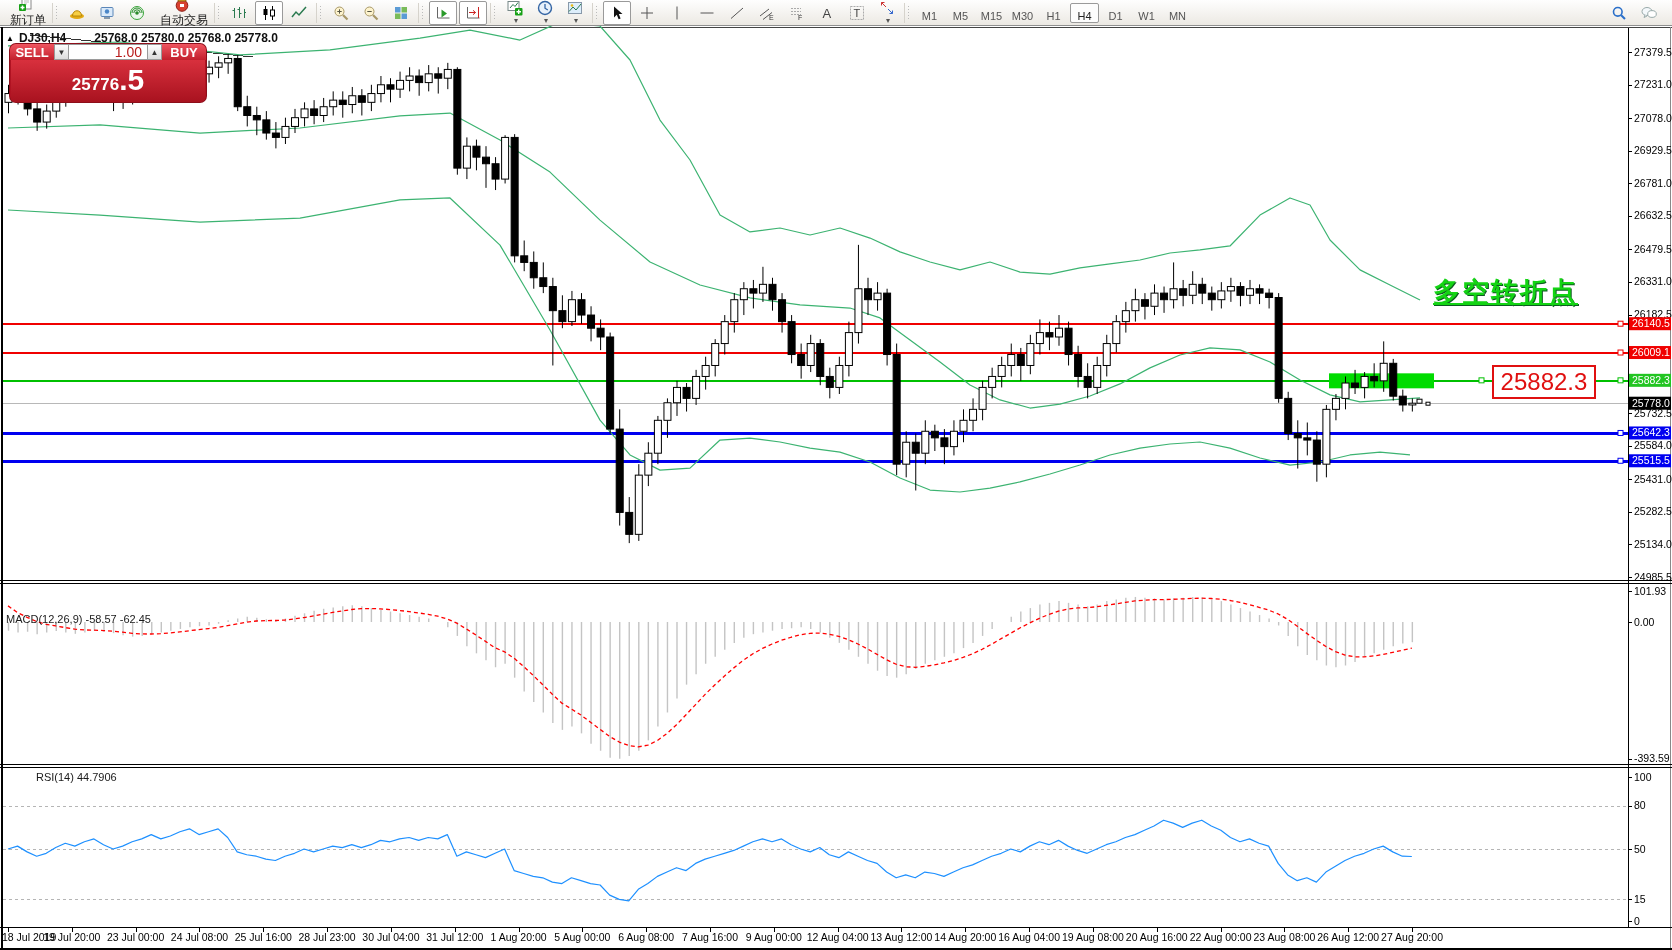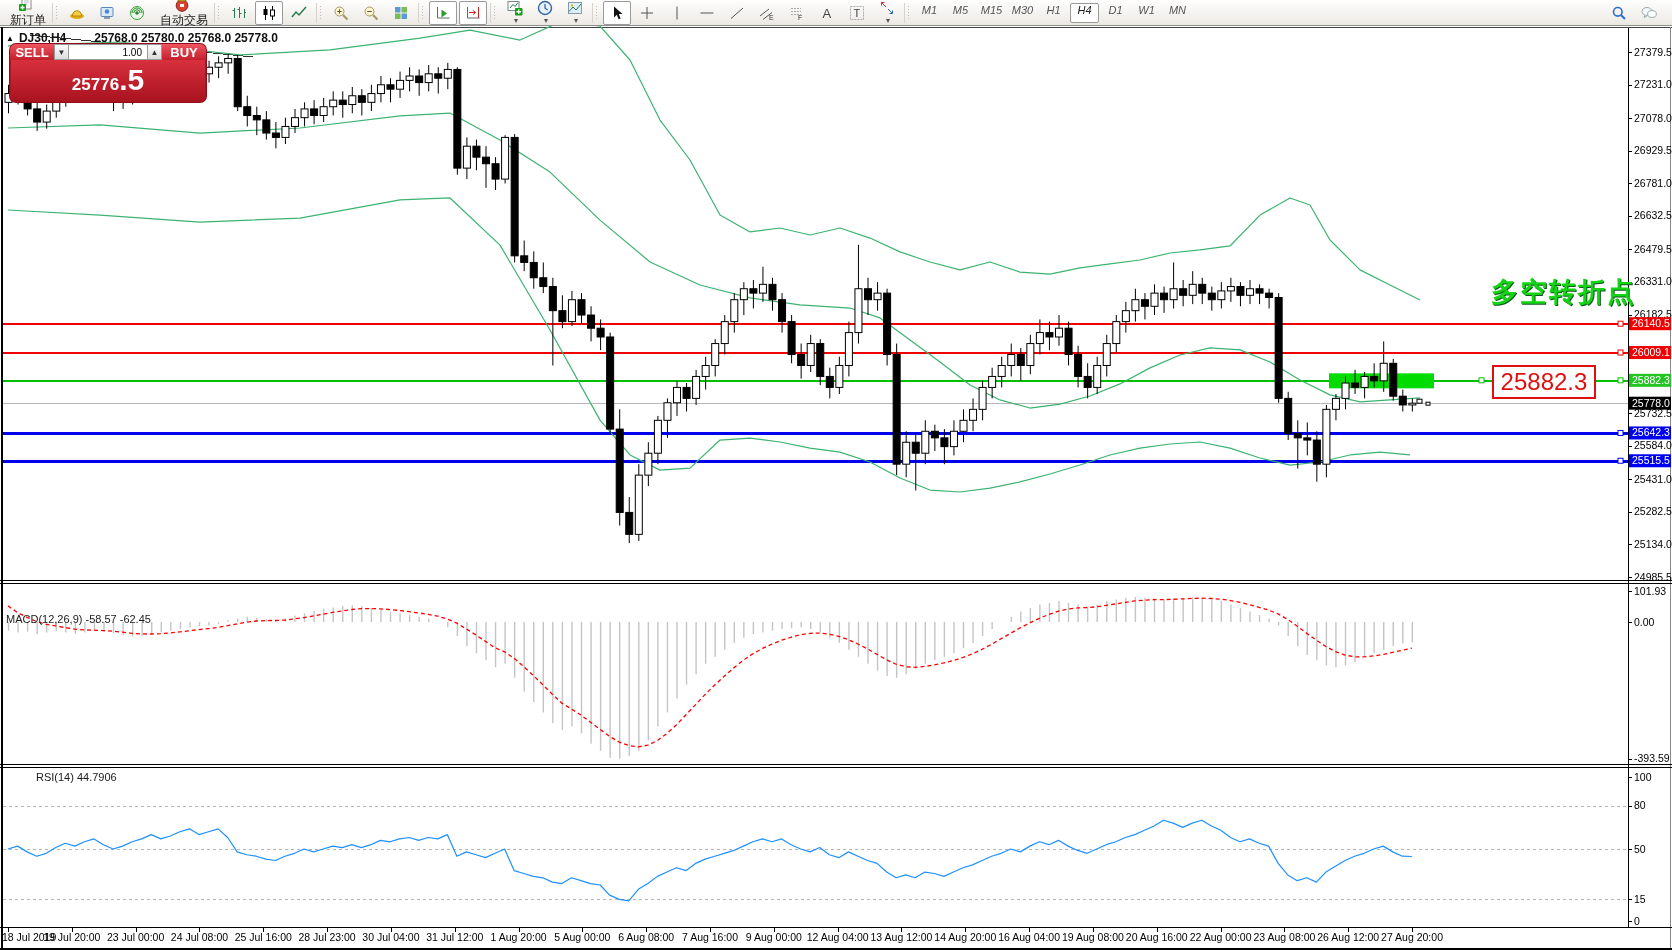--- a/index.html
+++ b/index.html
@@ -11,46 +11,46 @@
     display:flex;align-items:center;padding:0 2px;box-sizing:border-box;z-index:5;}
   .tb-btn{height:22px;min-width:22px;display:flex;align-items:center;justify-content:center;
     border:1px solid transparent;border-radius:2px;margin:0 1px;padding:0 2px;cursor:default;flex-direction:column;}
   .tb-btn.active{background:#fff;border:1px solid #9a9a9a;}
   .tb-btn .lbl{font-size:12px;color:#222;margin-left:4px;white-space:nowrap;}
   .tb-btn .caret{font-size:8px;color:#555;margin-left:2px;}
   .tb-sep{width:7px;height:20px;margin:0 2px;
     background:linear-gradient(#0000,#0000) ,repeating-linear-gradient(#bbb 0 1px,#0000 1px 3px);
     background-size:1px 14px;background-position:center;background-repeat:no-repeat;
     border-left:1px solid #d6d3cc;}
-  .tb-tf{height:18px;min-width:27px;display:flex;align-items:flex-start;justify-content:center;
-    font-size:11px;color:#555;border:1px solid transparent;border-radius:2px;margin:0 1px;font-style:italic;}
+  .tb-tf{height:18px;min-width:27px;display:flex;align-items:flex-end;justify-content:center;
+    font-size:11px;color:#555;border:1px solid transparent;border-radius:2px;margin:0 1px;}
   .tb-tf.active{background:#fdfdfd;border:1px solid #9a9a9a;color:#222;}
   #tb-right{margin-left:auto;display:flex;align-items:center;padding-right:6px;}
   .ic{display:flex;}
   
   #chart-title{position:absolute;left:6px;top:31px;z-index:3;font-size:12px;font-weight:700;
     color:#101010;display:flex;align-items:center;white-space:pre;}
   #chart-title .tri{font-size:8px;margin-right:5px;color:#000;}
   #chart-title .ohlc{margin-left:28px;font-weight:700;}
   #trade-panel{position:absolute;left:10px;top:44px;width:196px;z-index:4;
     border-radius:6px;background:#b01322;box-shadow:0 0 0 1px #8d0e1a;overflow:hidden;}
   #tp-row1{display:flex;height:16px;}
   .tp-btn{flex:0 0 44px;display:flex;align-items:center;justify-content:center;color:#fff;
     font-size:13px;font-weight:700;background:linear-gradient(#ef5560,#c21f2c);cursor:pointer;}
   .tp-spin{flex:0 0 15px;display:flex;align-items:center;justify-content:center;
     background:linear-gradient(#fdfdfd,#dcdcdc);color:#333;font-size:8px;border:1px solid #9a9a9a;box-sizing:border-box;}
   #tp-vol{flex:1;background:#fff;border-top:1px solid #9a9a9a;border-bottom:1px solid #9a9a9a;
-    color:#000000;font-size:10px;display:flex;align-items:center;justify-content:flex-end;padding-right:5px;}
+    color:#b91c1c;font-size:14px;display:flex;align-items:center;justify-content:flex-end;padding-right:5px;}
   #tp-row2{display:flex;height:42px;gap:2px;padding:0 1px 1px 1px;box-sizing:border-box;flex-direction:column;}
   .tp-price{flex:1;background:linear-gradient(#d8303d,#a5101d);border-radius:0 0 5px 5px;
     display:flex;align-items:baseline;justify-content:center;color:#fff;cursor:pointer;}
   .tp-price .main{font-size:17px;font-weight:700;line-height:40px;}
   .tp-price .frac{font-size:30px;font-weight:700;line-height:40px;}
-  #pivot-note{position:absolute;left:1491px;top:274px;z-index:3;font-size:27px;font-weight:700;
-    color:#14d414;text-shadow:1px 1px 0 #0e5a22;white-space:nowrap;letter-spacing:2px;}
+  #pivot-note{position:absolute;left:1433px;top:274px;z-index:3;font-size:27px;font-weight:700;
+    color:#14d414;text-shadow:1px 1px 0 #0e5a22;white-space:nowrap;letter-spacing:2px;text-decoration:underline;}
   #price-callout{position:absolute;left:1492px;top:365px;width:100px;height:30px;z-index:3;
     background:#fff;border:2px solid #e01010;color:#e01010;font-size:24px;
     display:flex;align-items:center;justify-content:center;}
   .pane-label{position:absolute;z-index:3;font-size:11px;color:#1a1a1a;}
   #macd-label{left:6px;top:588px;margin-top:25px;}
   #rsi-label{left:0;top:771px;padding-left:36px;}
   svg text{font-family:"Liberation Sans",sans-serif;}
 </style>
 </head>
 <body>

